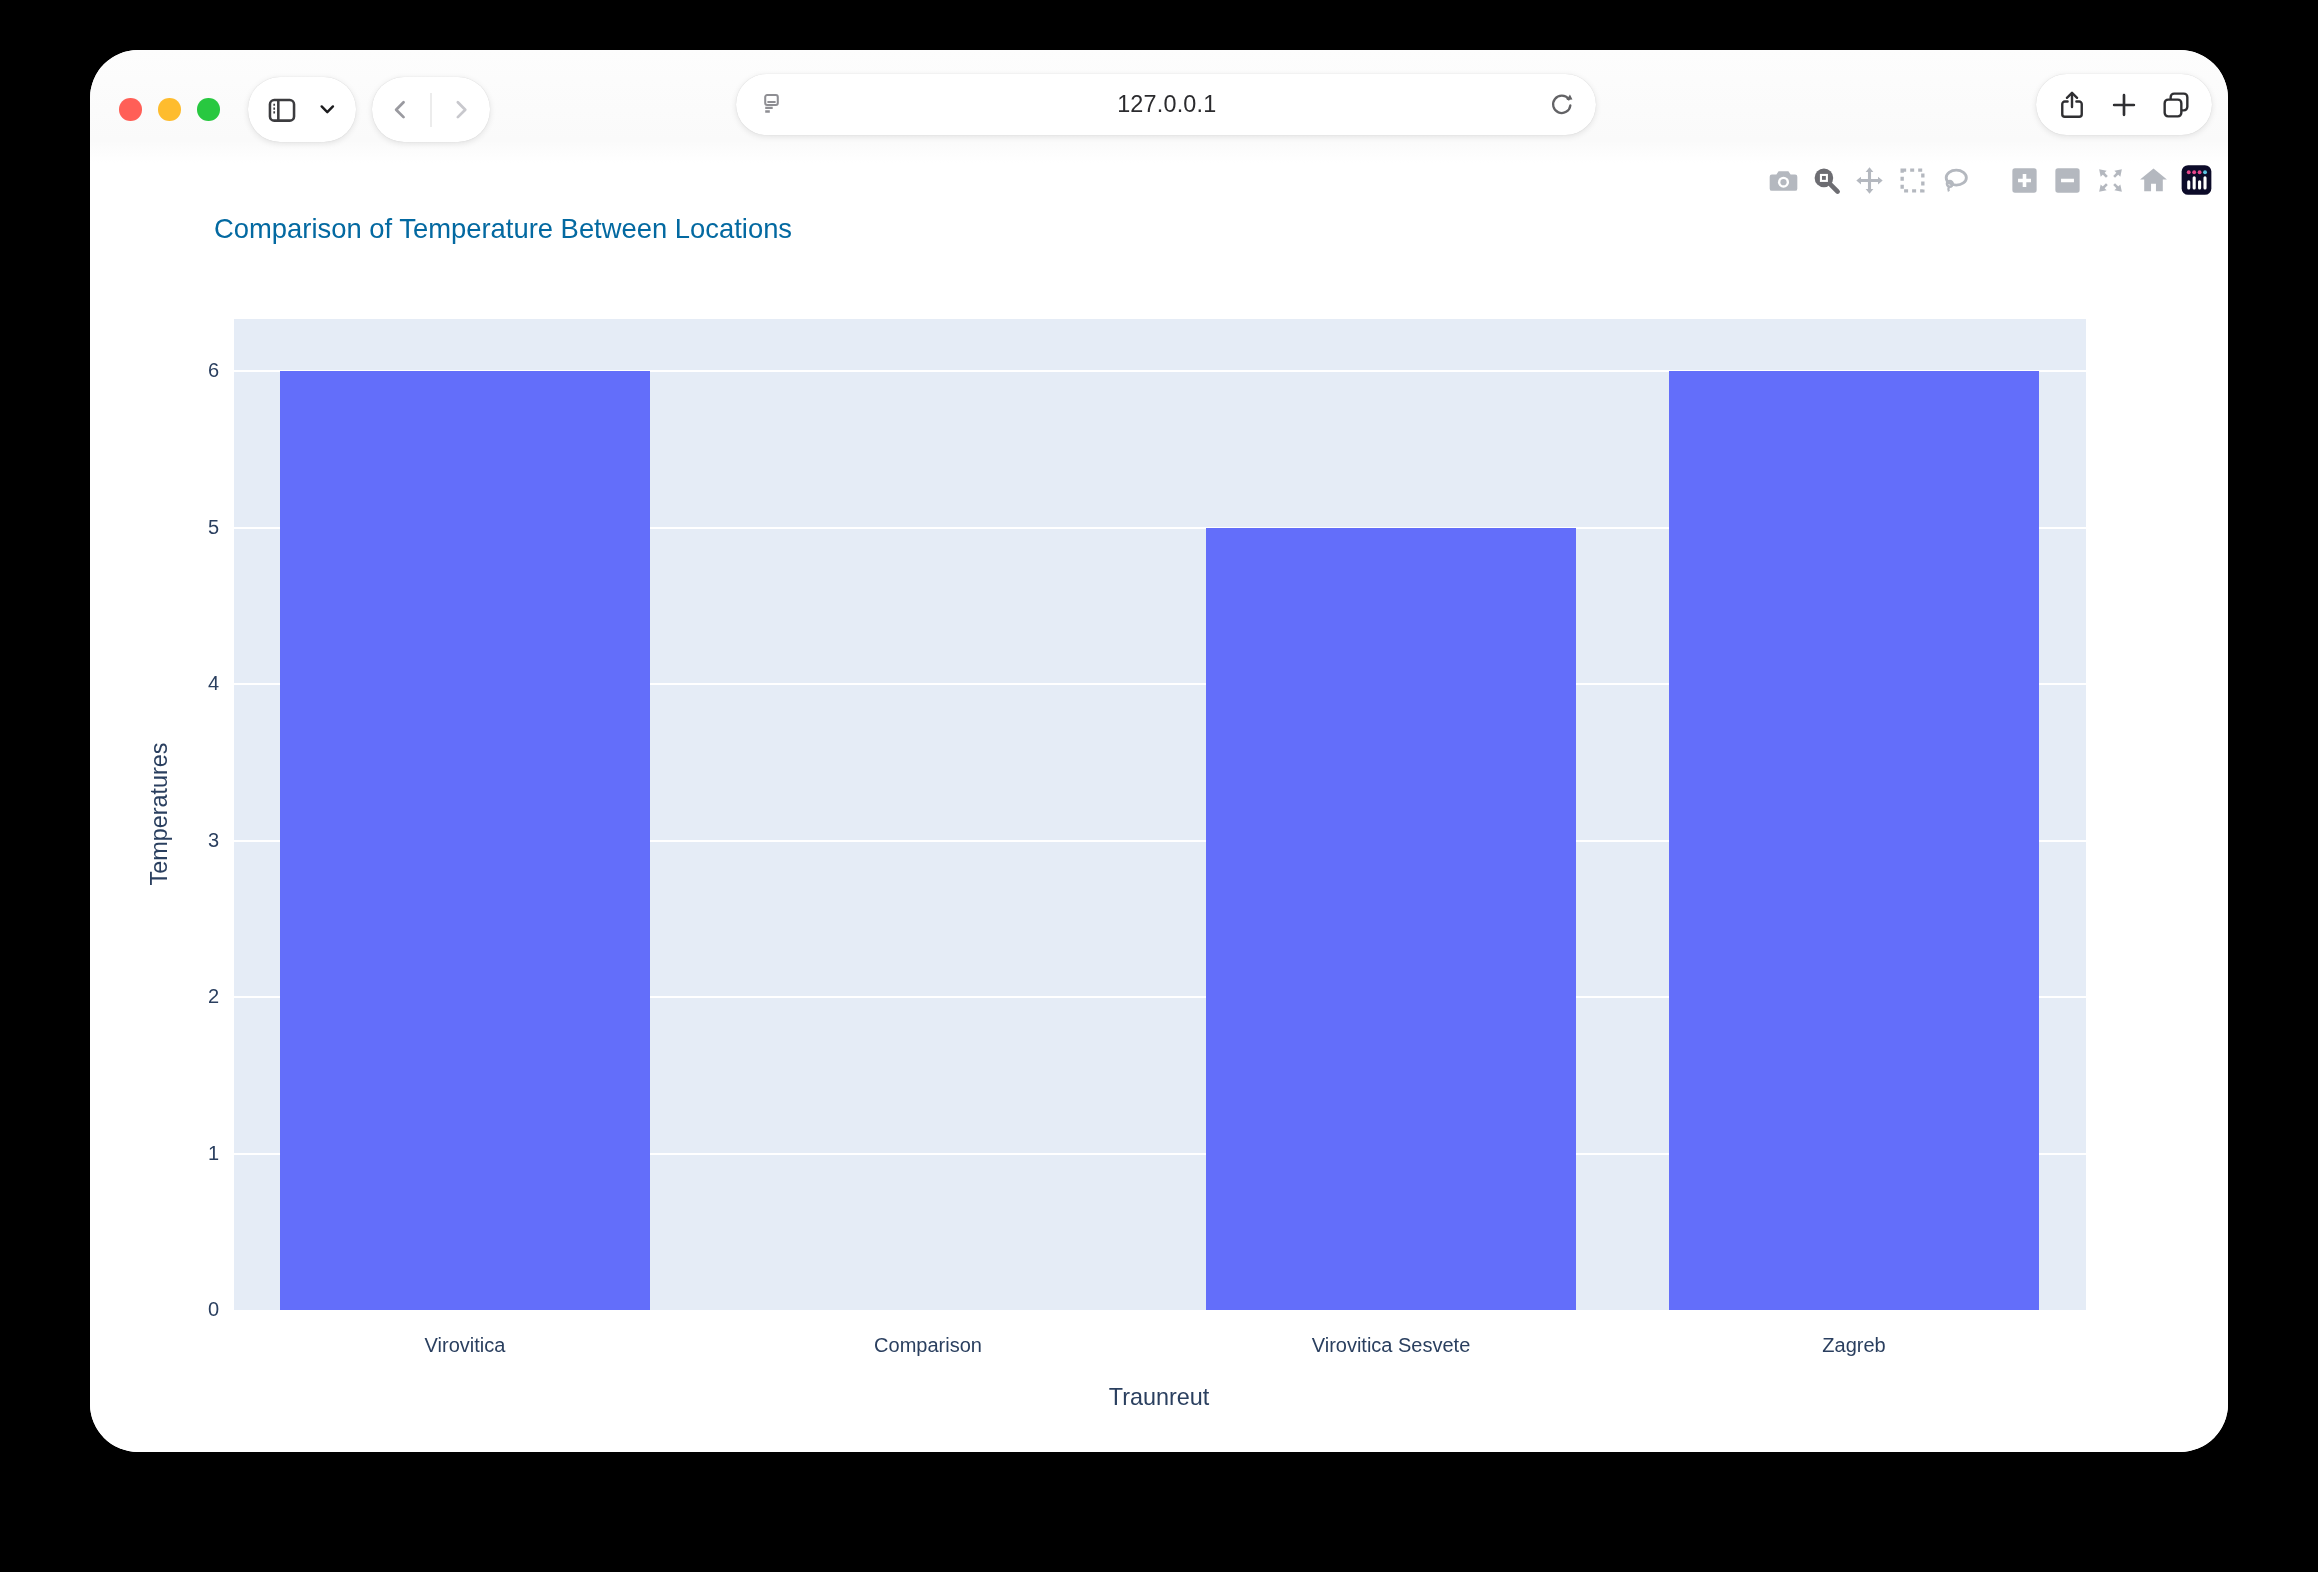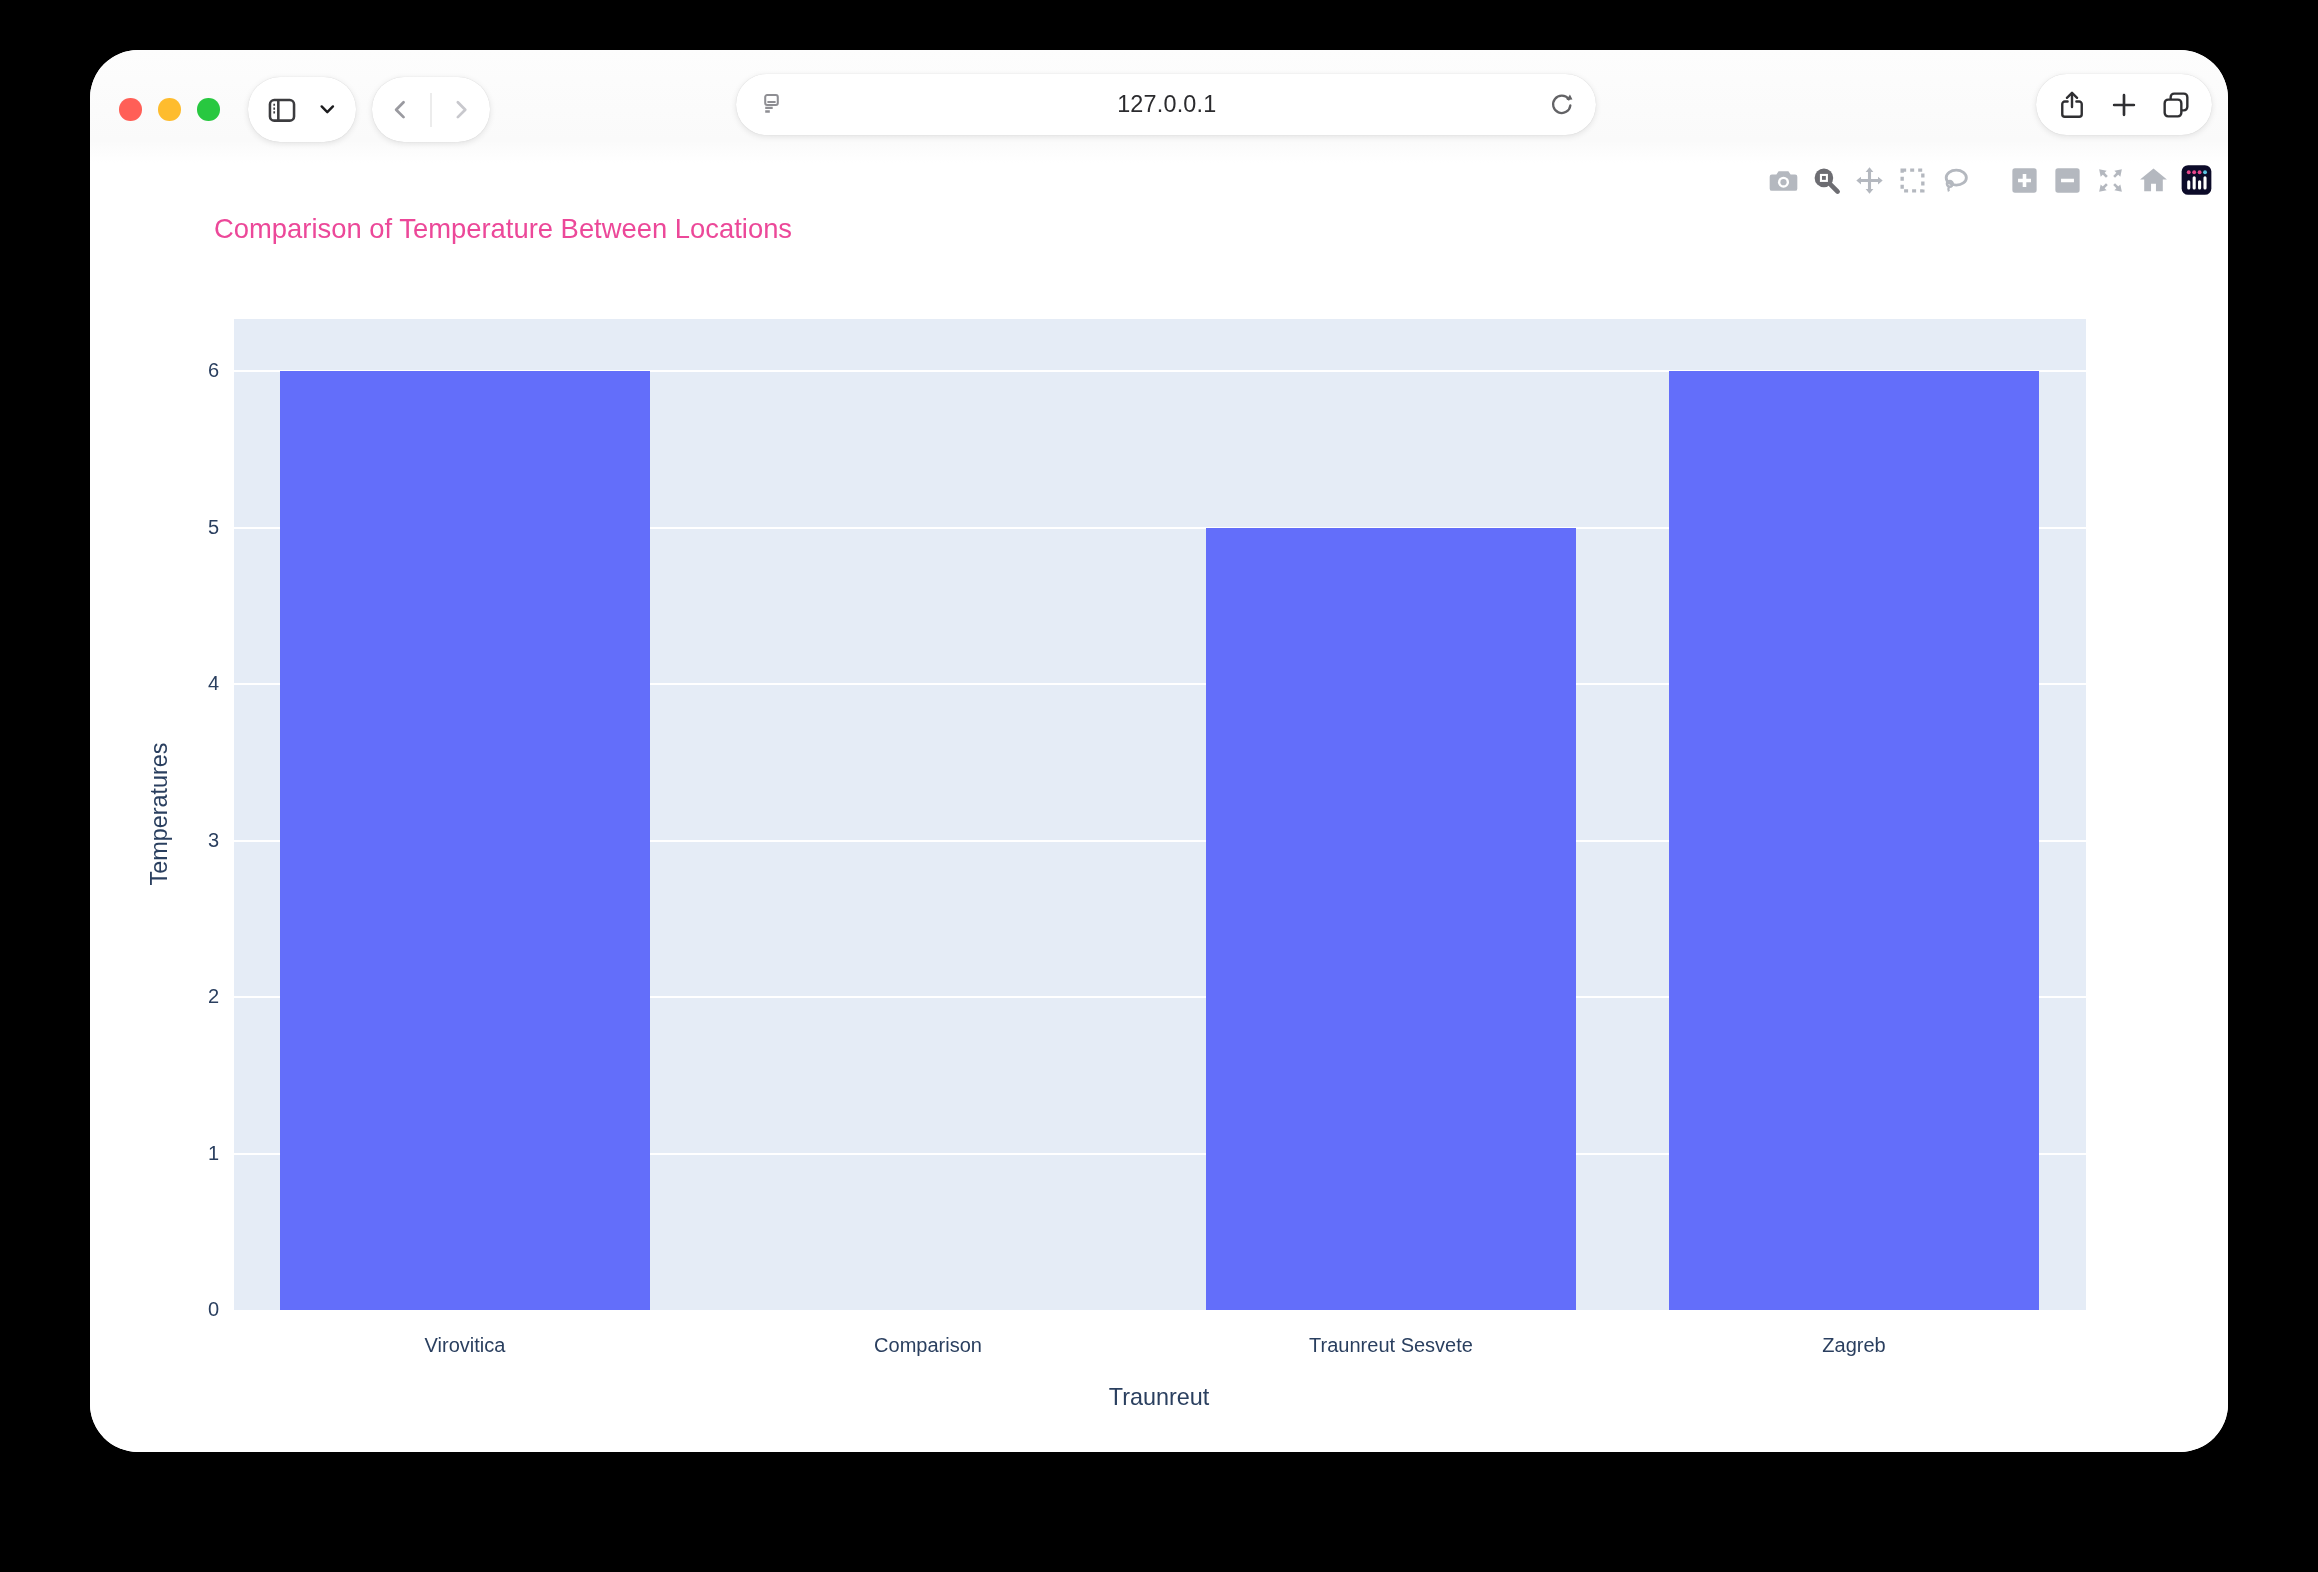--- a/index.html
+++ b/index.html
@@ -19,21 +19,21 @@
   .nav-divider { width:1.6px; height:34px; background:#ececec; }
   .url-pill { left:646px; top:24px; width:860px; height:61px; padding:0 21px;gap:26px; }
   .url-text { flex:1; text-align:center; font-size:23.4px; color:#2b2b2e; letter-spacing:0.2px; }
   .right-pill { left:1946px; top:24px; width:176px; height:61px; justify-content:space-evenly; }
   .tb-icon { display:flex; align-items:center; justify-content:center; }
   
   .page { position:absolute; left:0; top:113px; width:2138px; height:1289px; background:#fff; }
   .modebar { position:absolute; top:1.6px; right:16px; display:flex; align-items:center; gap:12px; }
   .modebar .group-gap { width:14.5px; }
   .mb-btn { display:flex; align-items:center; justify-content:center; width:31px; height:31px; }
-  .chart-title { position:absolute; left:124px; top:50px; font-size:27.4px; color:#ec4899; }
+  .chart-title { position:absolute; left:124px; top:50px; font-size:27.4px; color:#0369a1; }
   .plot { position:absolute; left:144px; top:156px; width:1852px; height:991px; background:#e5ecf6; }
   .gridline { position:absolute; left:0; width:100%; height:2.4px; background:#fff; }
   .bar { position:absolute; bottom:0; background:#636efa; }
   .ytick { position:absolute; transform:translate(-100%,-50%); font-size:20px; color:#2a3f5f; }
   .xtick { position:absolute; transform:translateX(-50%); font-size:20px; color:#2a3f5f; white-space:nowrap; }
   .ylabel { position:absolute; left:69px; top:651px; transform:translate(-50%,-50%) rotate(-90deg);
             font-size:23.4px; color:#2a3f5f; white-space:nowrap; }
   .xlabel { position:absolute; top:1221px; width:100%; text-align:center; font-size:23.4px; color:#2a3f5f; }
   svg { display:block; }
 </style>
@@ -215,20 +215,20 @@
         <div class="ytick" style="left: 129px; top: 990px;">1</div>
         <div class="ytick" style="left: 129px; top: 833px;">2</div>
         <div class="ytick" style="left: 129px; top: 677px;">3</div>
         <div class="ytick" style="left: 129px; top: 520px;">4</div>
         <div class="ytick" style="left: 129px; top: 364px;">5</div>
         <div class="ytick" style="left: 129px; top: 207px;">6</div>
       </div>
     <div id="xticks">
         <div class="xtick" style="left: 375px; top: 1171px; text-align: center;">Virovitica</div>
         <div class="xtick" style="left: 838px; top: 1171px;">Comparison</div>
-        <div class="xtick" style="left: 1301px; top: 1171px;">Traunreut Sesvete</div>
+        <div class="xtick" style="left: 1301px; top: 1171px;">Virovitica Sesvete</div>
         <div class="xtick" style="left: 1764px; top: 1171px;">Zagreb</div>
       </div>
     <div class="ylabel">Temperatures</div>
     <div class="xlabel">Traunreut</div>
   </div>
 </div>
 
 
 </body></html>

